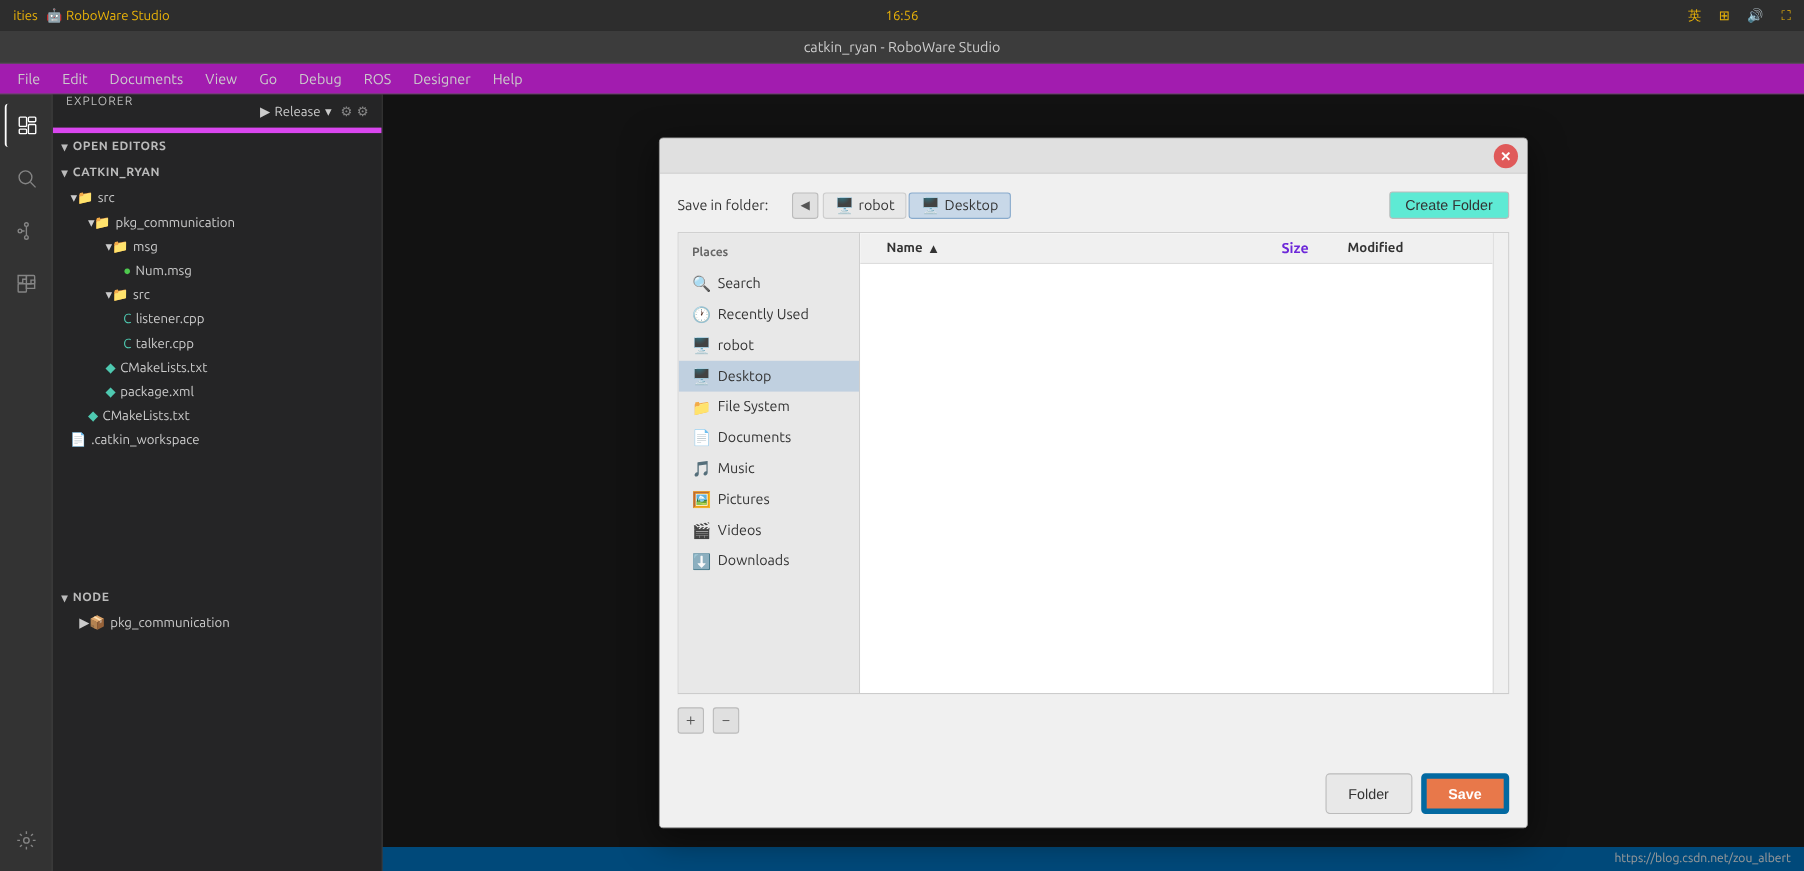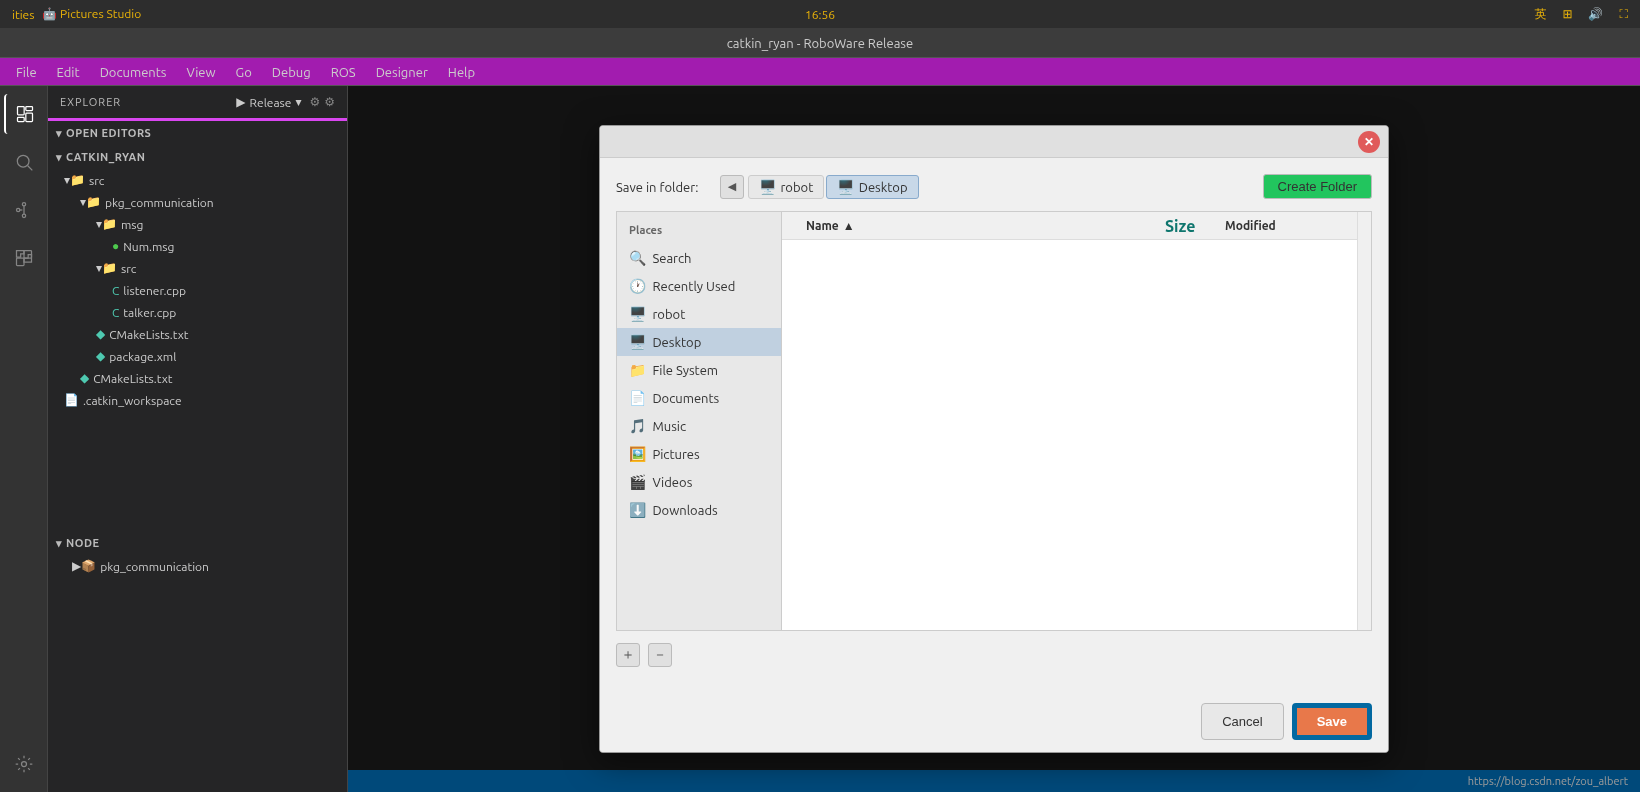--- a/index.html
+++ b/index.html
@@ -93,25 +93,24 @@
     .sidebar {
       width: 300px;
       background: #252526;
       border-right: 1px solid #444;
       overflow-y: auto;
       font-size: 12px;
     }
     .sidebar-header {
       height: 35px;
       display: flex;
-      align-items: center;
       padding: 0 12px;
       gap: 8px;
       background: #252526;
-      border-bottom: 3px solid #d946ef;
+      border-bottom: 5px solid #d946ef;
     }
     .explorer-label { font-size: 11px; color: #bbb; letter-spacing: 1px; text-transform: uppercase; }
     .release-badge {
       display: flex;
       align-items: center;
       gap: 4px;
       font-size: 12px;
       color: #ccc;
     }
 
@@ -277,21 +276,21 @@
     }
     .crumb-item.active {
       background: #c8d8e8;
       border-color: #88aacc;
     }
     .crumb-icon { font-size: 14px; }
 
     .create-folder-btn {
       margin-left: auto;
       padding: 4px 14px;
-      background: #22c55e;
+      background: #5eead4;
       border: 1px solid #bbb;
       border-radius: 3px;
       font-size: 13px;
       color: #333;
       cursor: pointer;
     }
 
     
     .dialog-content {
       display: flex;
@@ -350,21 +349,21 @@
     .files-col-name {
       flex: 1;
       font-size: 12px;
       color: #333;
       font-weight: bold;
       display: flex;
       align-items: center;
       gap: 4px;
       margin-left: 12px;
     }
-    .files-col-size { width: 60px; font-size: 16px; color: #0f766e; font-weight: bold; }
+    .files-col-size { width: 60px; font-size: 13px; color: #6d28d9; font-weight: bold; }
     .files-col-modified { width: 120px; font-size: 12px; color: #333; font-weight: bold; }
     .files-body { flex: 1; background: #fff; }
 
     
     .files-scrollbar {
       width: 14px;
       background: #f0f0f0;
       border-left: 1px solid #ddd;
     }
 
@@ -416,33 +415,33 @@
       cursor: pointer;
       font-weight: bold;
     }
   </style>
 </head>
 <body>
 
 <div class="system-bar">
   <div class="system-bar-left">
     <span>ities</span>
-    <span>🤖 Pictures Studio</span>
+    <span>🤖 RoboWare Studio</span>
   </div>
   <div class="system-bar-center">16:56</div>
   <div class="system-bar-right">
     <span>英</span>
     <span>⊞</span>
     <span>🔊</span>
     <span>⛶</span>
   </div>
 </div>
 
 <div class="app-title-bar">
-  <span>catkin_ryan - RoboWare Release</span>
+  <span>catkin_ryan - RoboWare Studio</span>
 </div>
 
 <div class="menu-bar">
   <span class="menu-item">File</span>
   <span class="menu-item">Edit</span>
   <span class="menu-item">Documents</span>
   <span class="menu-item">View</span>
   <span class="menu-item">Go</span>
   <span class="menu-item">Debug</span>
   <span class="menu-item">ROS</span>
@@ -665,21 +664,21 @@
           </div>
 
           <div class="dialog-bottom-bar">
             <div class="icon-btn">＋</div>
             <div class="icon-btn">－</div>
           </div>
 
         </div>
 
         <div class="dialog-actions">
-          <button class="btn-cancel">Cancel</button>
+          <button class="btn-cancel">Folder</button>
           <button class="btn-save">Save</button>
         </div>
 
       </div>
     </div>
 
     <div class="status-bar">
       <span>https://blog.csdn.net/zou_albert</span>
     </div>
 

